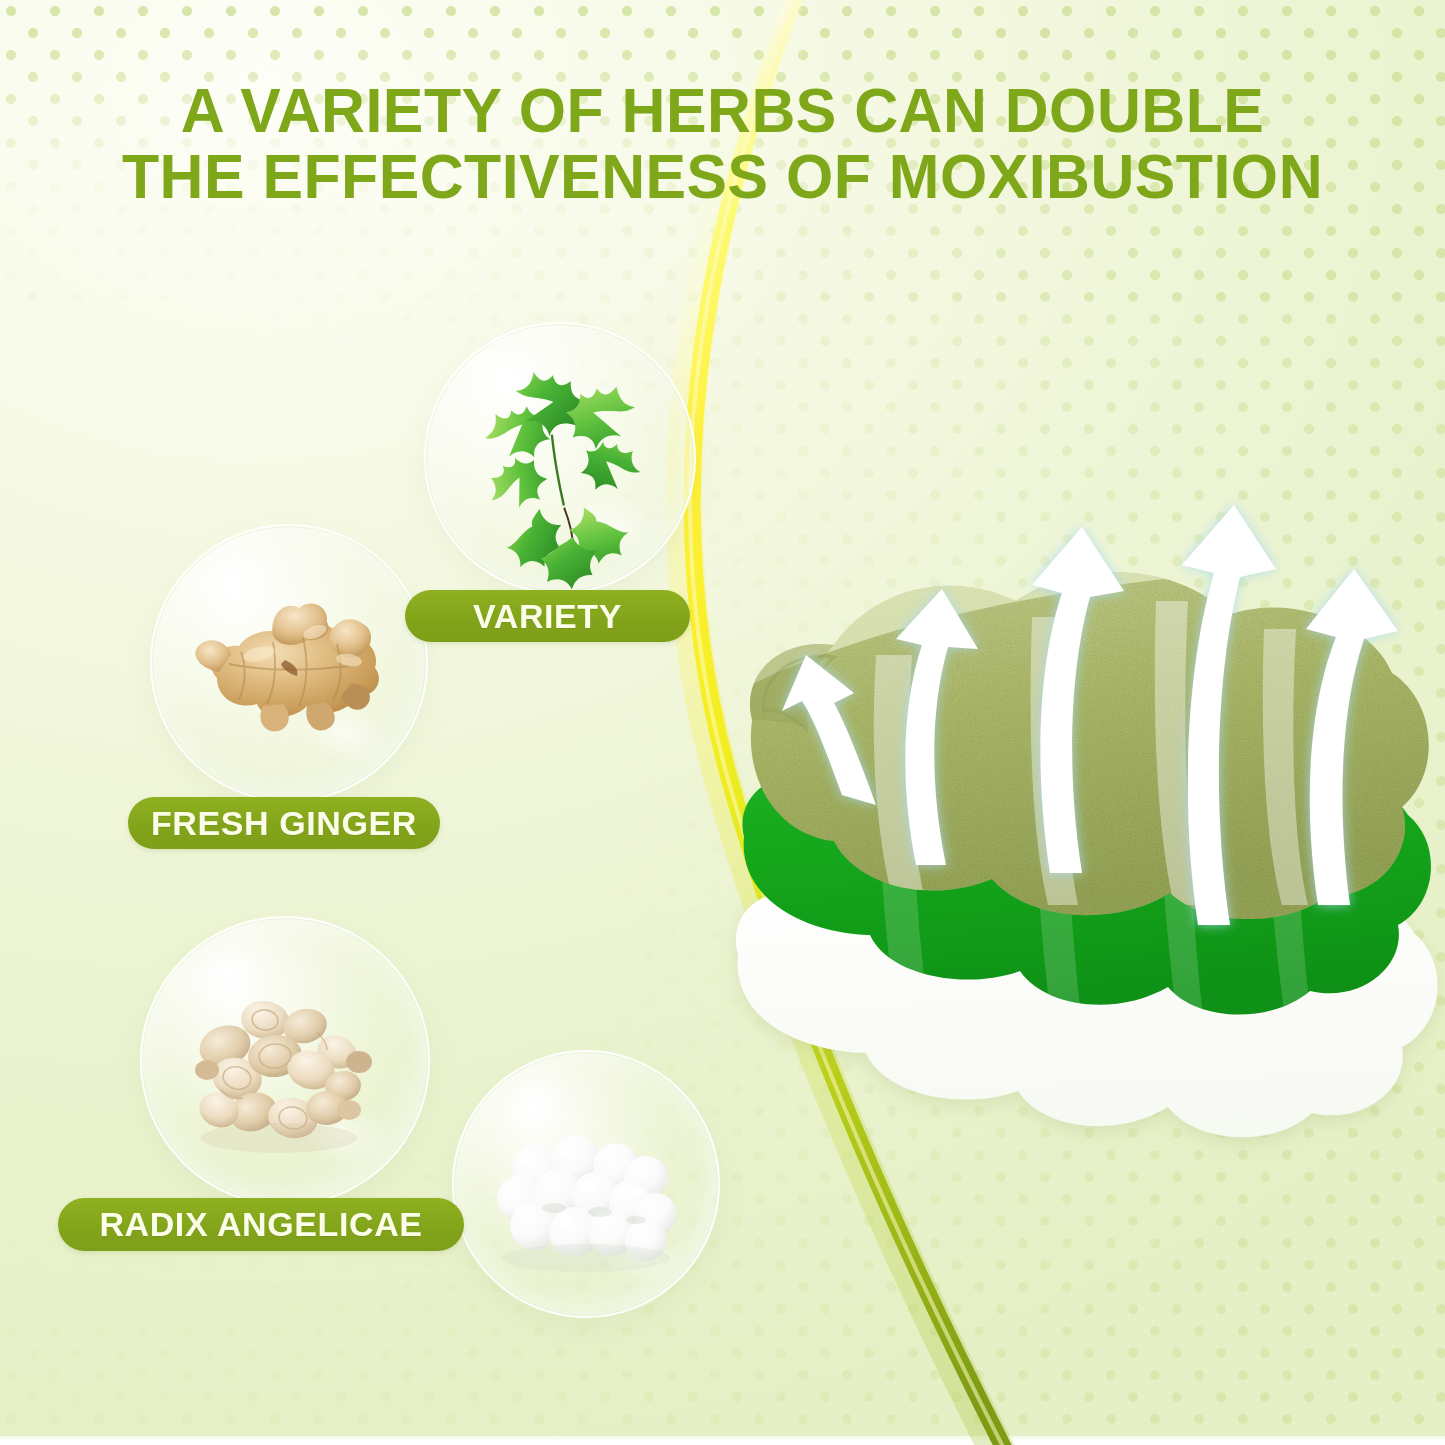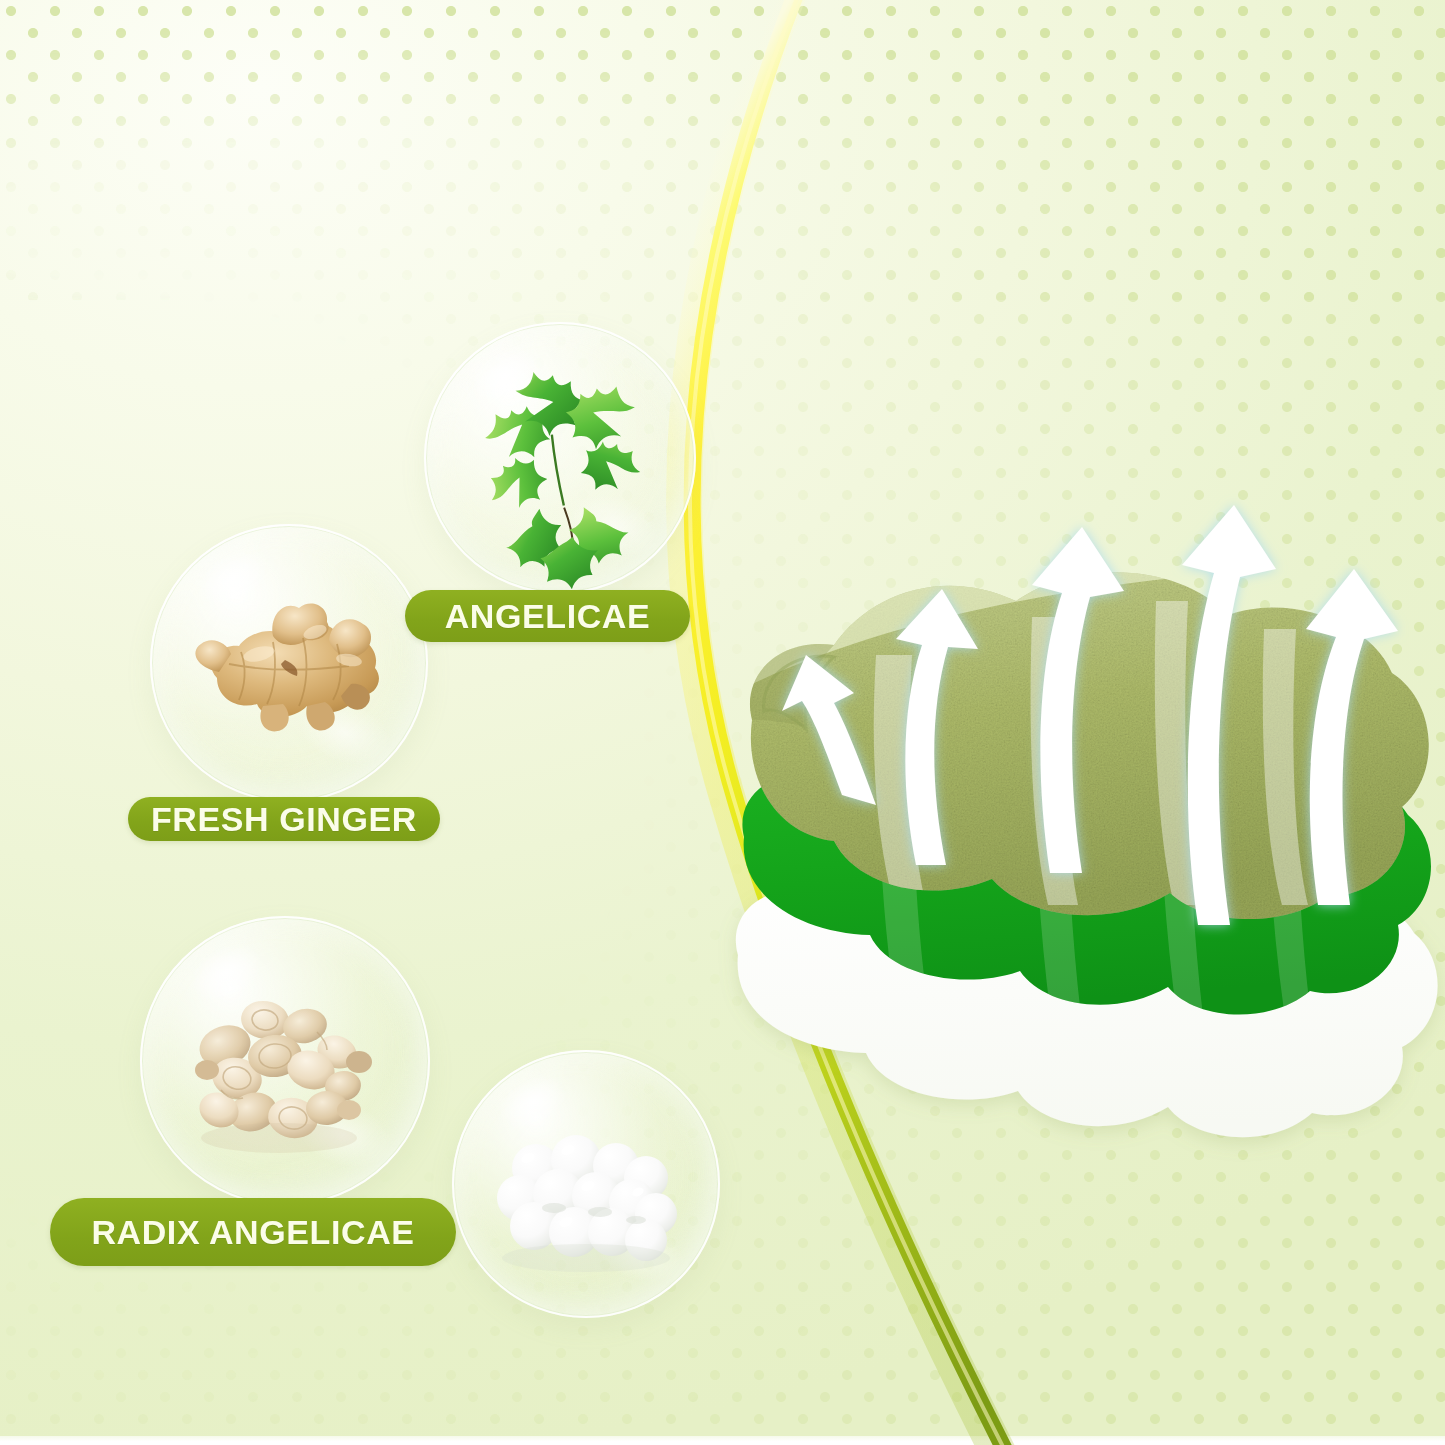--- a/index.html
+++ b/index.html
@@ -128,41 +128,45 @@
     background:linear-gradient(180deg,#8fb021 0%,#82a41a 58%,#7d9e18 100%);
     color:#fbfde9;
     border-radius:999px;
     font-weight:bold;
     letter-spacing:.6px;
     box-shadow:0 2px 5px rgba(120,140,60,.18);
     text-shadow:0 1px 0 rgba(90,110,30,.25);
     white-space:nowrap;
   }
   #pill-wormwood{left:405px;top:590px;width:285px;height:52px;font-size:34px;}
-  #pill-ginger  {left:128px;top:797px;width:312px;height:44px;font-size:34px;}
-  #pill-angelica{left:50px; top:1198px;width:406px;height:68px;font-size:34px;}
+  #pill-ginger  {left:128px;top:797px;width:312px;height:52px;font-size:34px;}
+  #pill-angelica{left:58px; top:1198px;width:406px;height:53px;font-size:34px;}
   #pill-camphor {left:452px;top:1322px;width:232px;height:53px;font-size:34px;}
 
   
   .patch{
     position:absolute;
     left:730px;top:505px;
     width:725px;height:600px;
     z-index:5;
   }
   .patch svg{display:block;width:100%;height:100%;overflow:visible;}
 </style>
 </head>
 <body>
 
 <div id="poster">
 
   <div class="dots"></div>
   <div class="dots top"></div>
 
+  <div class="headline">
+    <span class="ln ln1">A VARIETY OF HERBS CAN DOUBLE</span>
+    <span class="ln ln2">THE EFFECTIVENESS OF MOXIBUSTION</span>
+  </div>
 
   <div class="swoosh">
     <svg viewBox="0 0 520 1520" preserveAspectRatio="none" aria-hidden="true">
       <defs>
         <linearGradient id="swooshGrad" x1="0.35" y1="0" x2="0.75" y2="1">
           <stop offset="0" stop-color="#fbfbe0"></stop>
           <stop offset="0.06" stop-color="#fdfa72"></stop>
           <stop offset="0.16" stop-color="#fff13b"></stop>
           <stop offset="0.34" stop-color="#f4ee22"></stop>
           <stop offset="0.52" stop-color="#d7e51f"></stop>
@@ -258,21 +262,21 @@
           <g transform="translate(-2,78) rotate(2)">
             <path d="M0 0 C -12 4, -20 14, -28 14 C -20 22, -20 30, -24 38
                      C -12 34, -4 38, 0 48 C 4 38, 12 34, 22 36
                      C 18 26, 22 18, 30 12 C 18 12, 10 6, 6 -4 Z" fill="url(#leafG)"></path>
           </g>
         </g>
       </svg>
     </div>
     <div class="rim"></div>
   </div>
-  <div class="pill" id="pill-wormwood">ANGELICAE</div>
+  <div class="pill" id="pill-wormwood">VARIETY</div>
 
   <div class="bubble" id="bubble-ginger">
     <div class="content">
       <svg viewBox="0 0 278 278" width="278" height="278" aria-hidden="true">
         <defs>
           <radialGradient id="gingerG" cx="0.38" cy="0.32" r="0.85">
             <stop offset="0" stop-color="#f3dcb3"></stop>
             <stop offset="0.4" stop-color="#ddb87c"></stop>
             <stop offset="0.75" stop-color="#c79a56"></stop>
             <stop offset="1" stop-color="#a87b3c"></stop>

